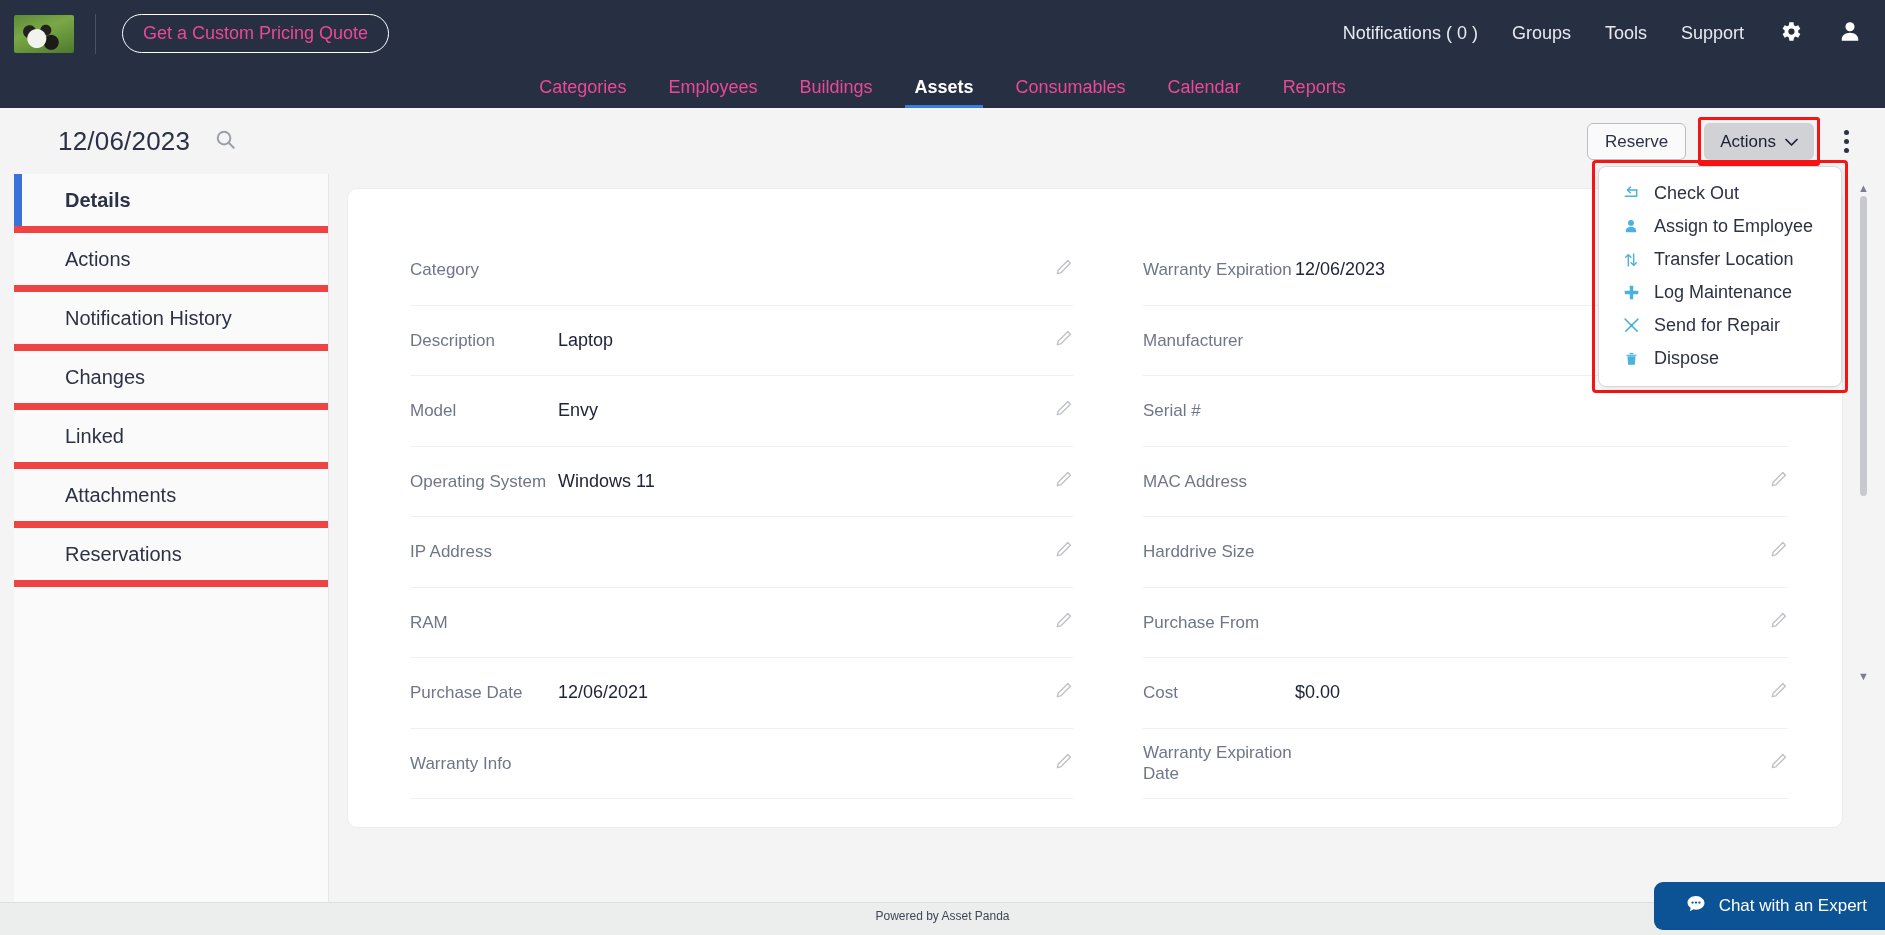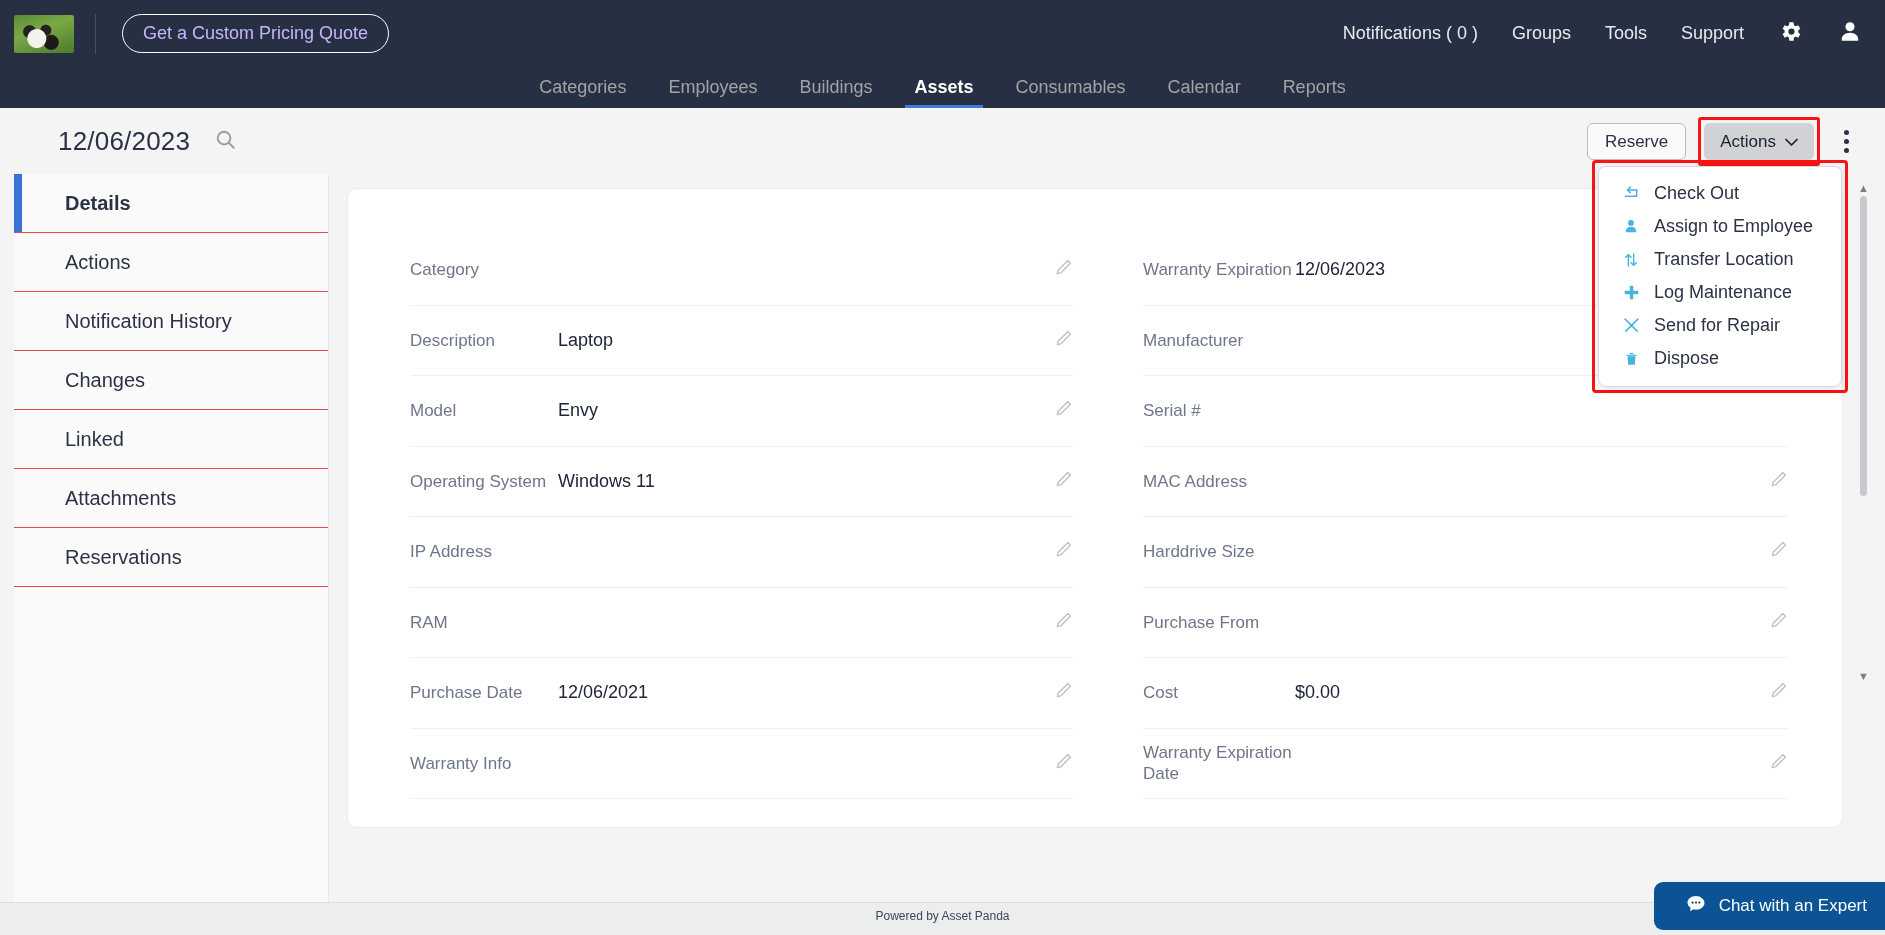--- a/index.html
+++ b/index.html
@@ -29,21 +29,21 @@
       linear-gradient(160deg, #5d8a37 0%, #7aa846 40%, #4d7a2c 100%);
     background-size: cover;
   }
   .logo-divider {
     width: 1px; height: 40px; background: #4a5166; margin-left: 21px;
   }
   .quote-btn {
     margin-left: 26px;
     border: 1.5px solid #ffffff;
     border-radius: 22px;
-    color: #c4b5fd;
+    color: #ec4899;
     font-size: 18px;
     padding: 9px 20px 10px 20px;
     background: transparent;
     cursor: pointer;
     line-height: 1;
     white-space: nowrap;
   }
   .topbar-right {
     margin-left: auto;
     display: flex; align-items: center; gap: 34px;
@@ -55,21 +55,21 @@
   .gear-icon, .user-icon { cursor: pointer; display: block; }
 
   
   .navbar {
     position: absolute; top: 67px; left: 0;
     width: 1885px; height: 41px;
     background: #272f43;
     display: flex; justify-content: center; align-items: stretch;
   }
   .nav-tab {
-    color: #a3a3a3; font-size: 18px;
+    color: #ec4899; font-size: 18px;
     padding: 0 21px;
     display: flex; align-items: center;
     cursor: pointer; position: relative;
     white-space: nowrap;
   }
   .nav-tab.active { color: #ffffff; font-weight: bold; }
   .nav-tab.active::after {
     content: ""; position: absolute; left: 12px; right: 12px; bottom: 0;
     height: 3px; background: #3b7ddd;
   }
@@ -151,21 +151,21 @@
     width: 315px; flex: 0 0 315px;
     background: #fafafa;
     border-right: 1px solid #e6e7ea;
     position: relative;
   }
   .side-item {
     height: 59px;
     display: flex; align-items: center;
     padding-left: 51px;
     font-size: 20px; color: #2b3245;
-    border-bottom: 1px solid #ef4444;
+    border-bottom: 7px solid #ef4444;
     cursor: pointer; position: relative;
   }
   .side-item.active { font-weight: bold; background: #fafafa; }
   .side-item.active::before {
     content: ""; position: absolute; left: 0; top: 0; bottom: 0;
     width: 8px; background: #3b72d9;
   }
   .sidebar-dark-strip {
     position: absolute; left: 0; top: 0; width: 8px; height: 59px; background: #272f43;
   }

